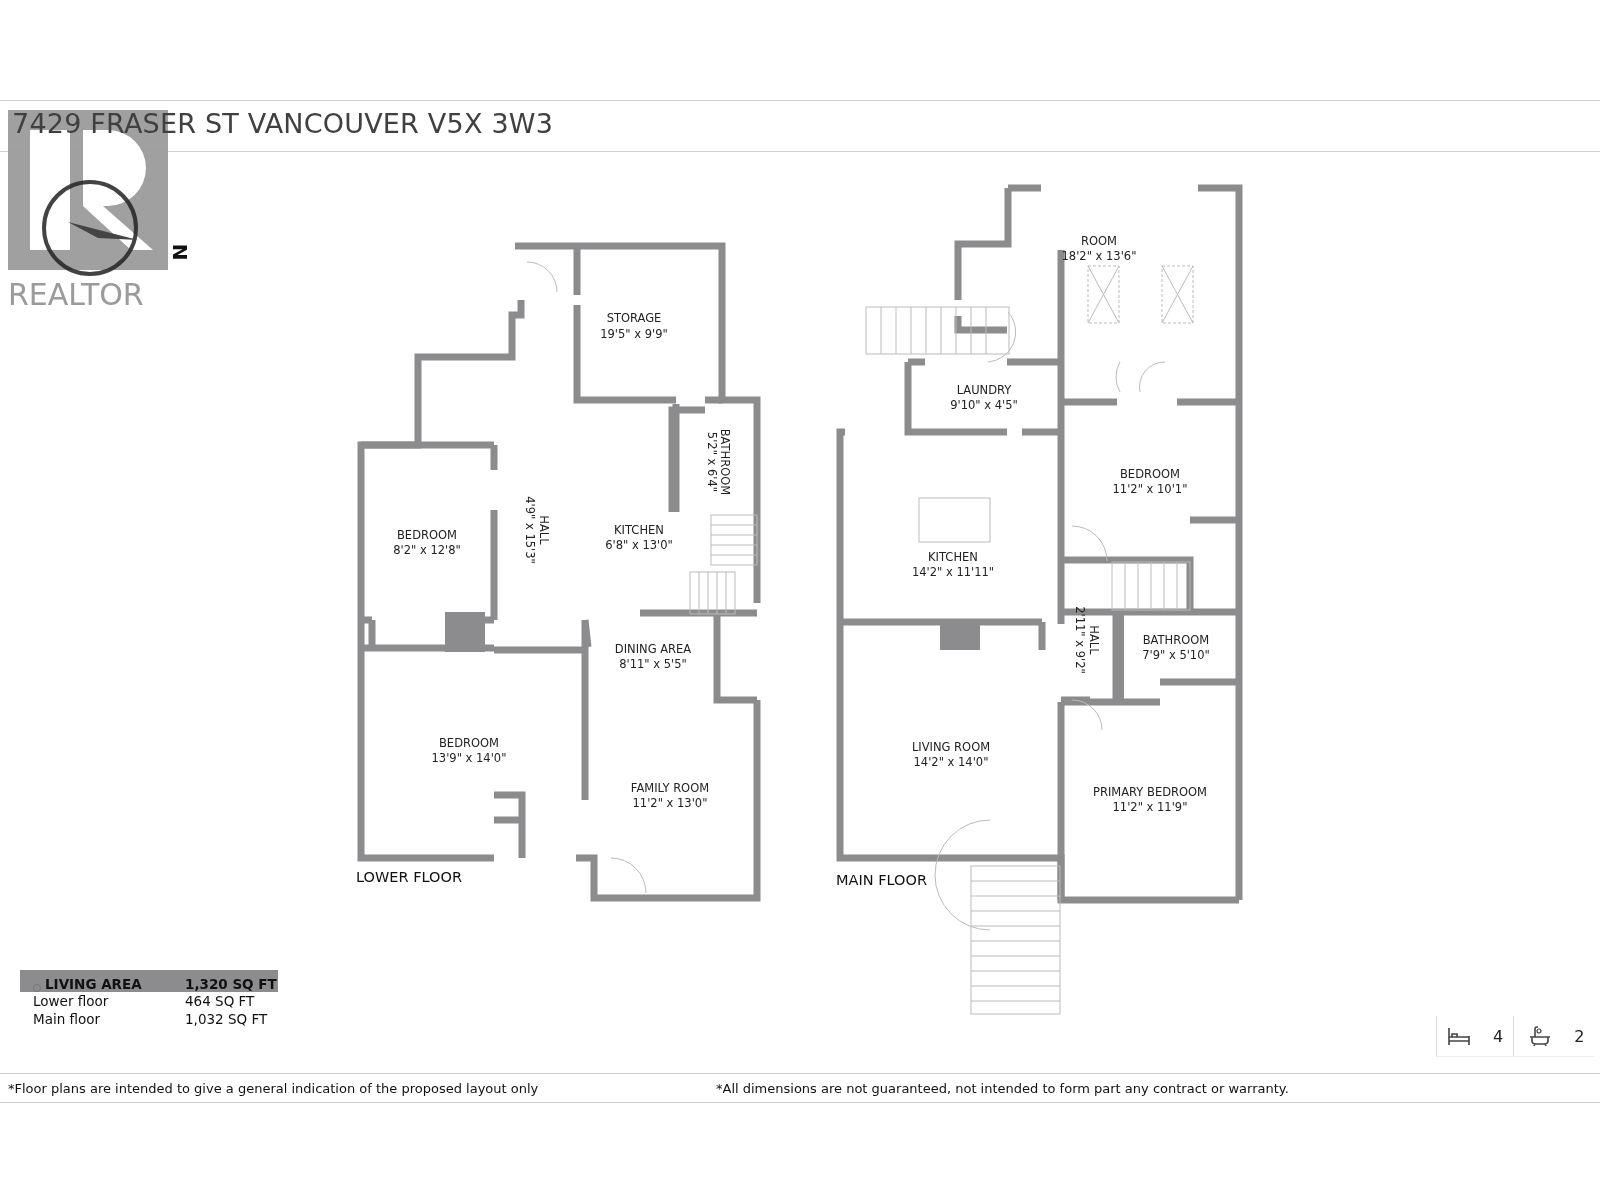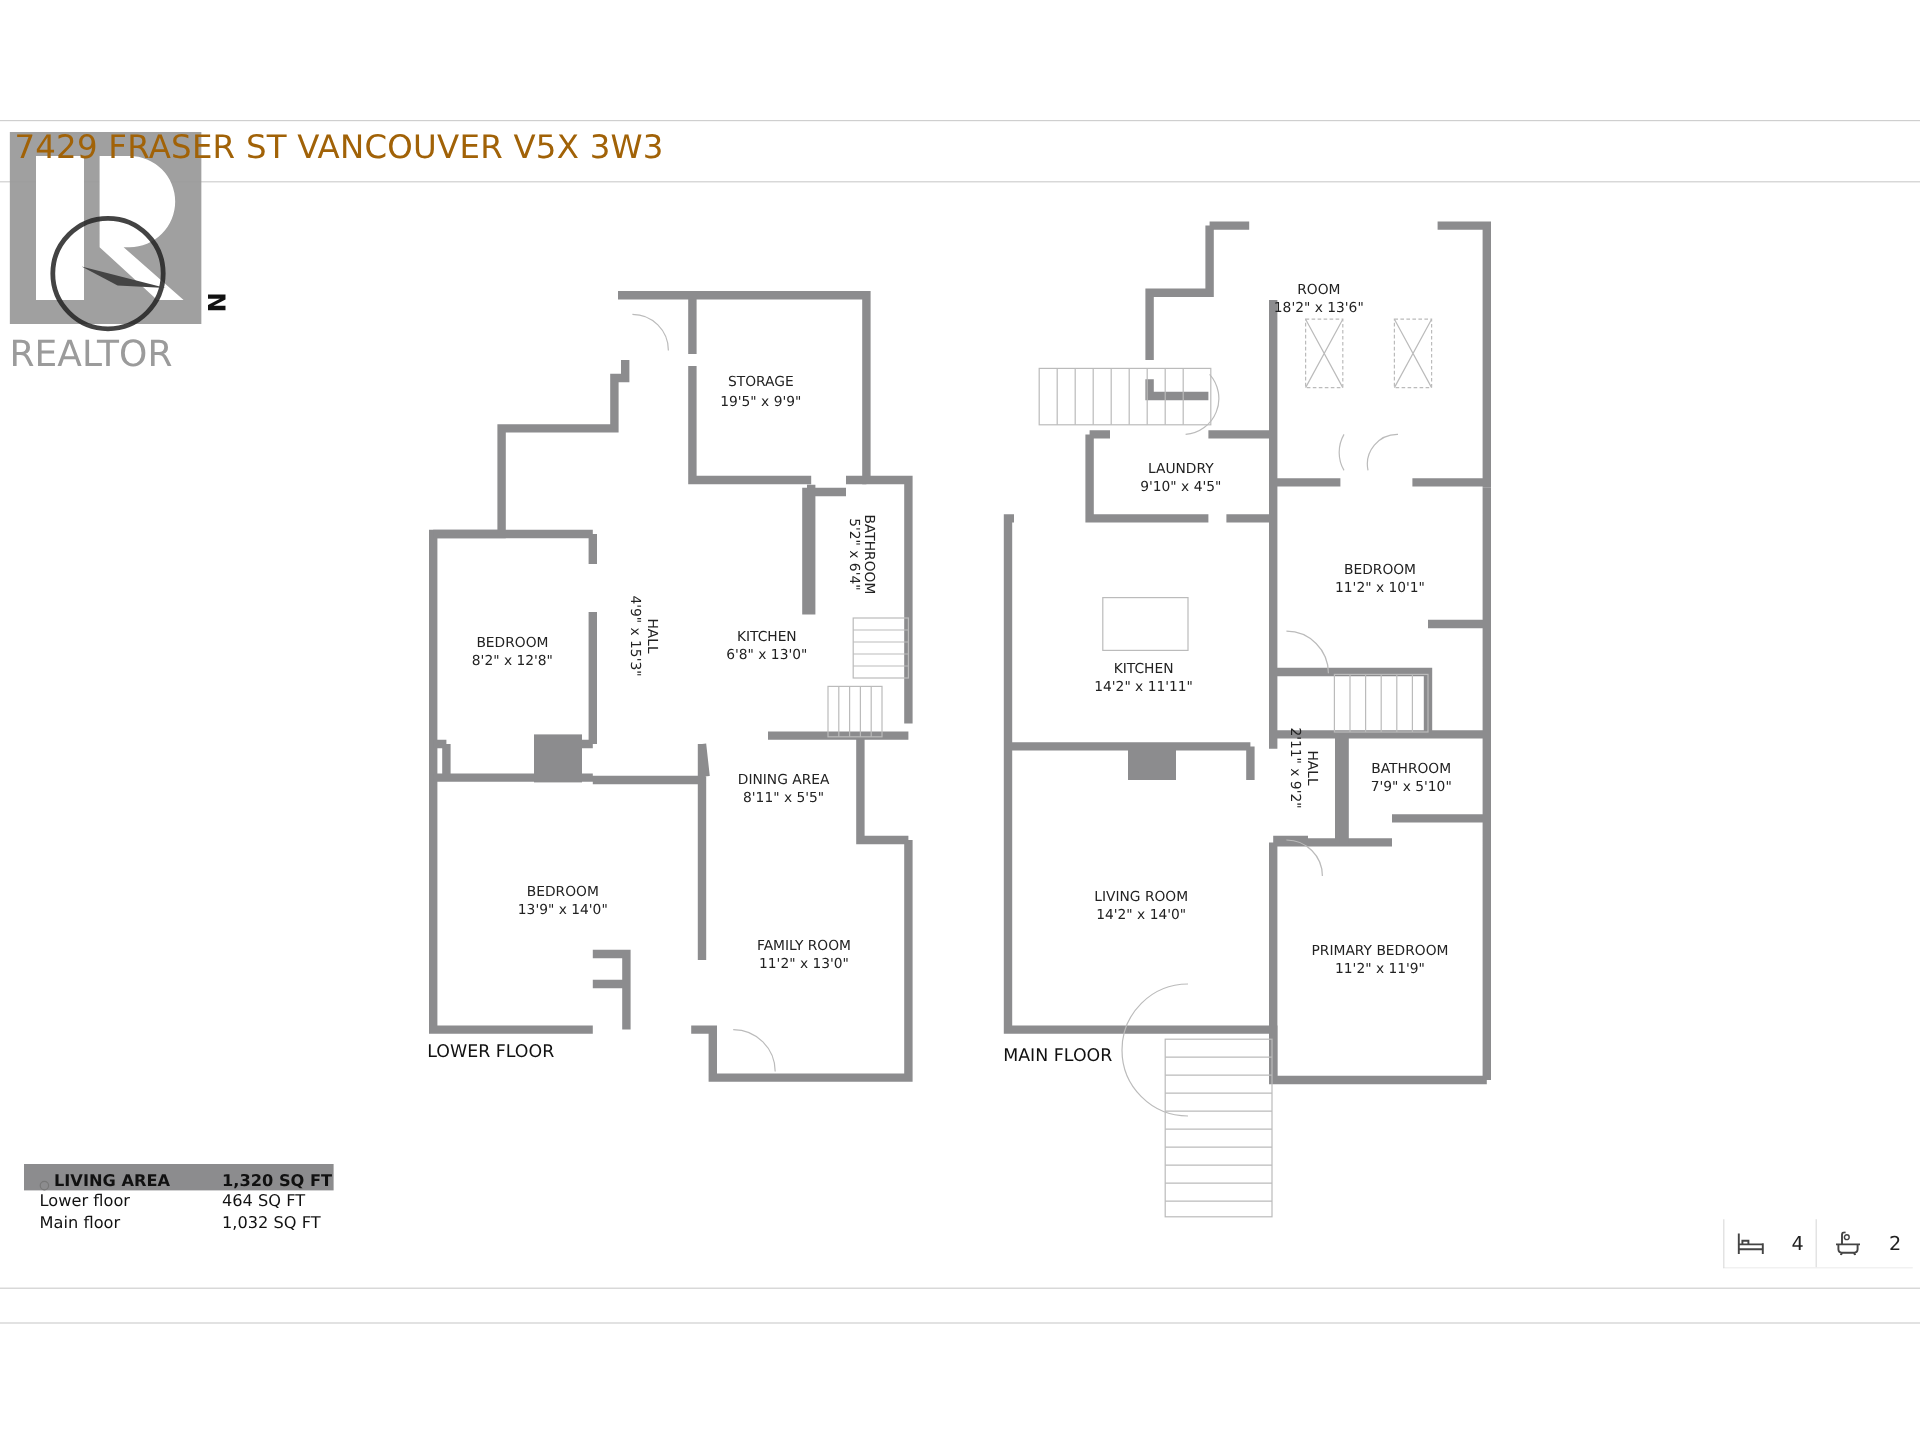--- a/index.html
+++ b/index.html
@@ -1,18 +1,18 @@
 <!DOCTYPE html>
 <html><head>
 <meta charset="utf-8">
 <style>
   html, body { margin:0; padding:0; background:#fff; }
   body { width:1600px; height:1200px; position:relative; overflow:hidden; font-family:"DejaVu Sans", sans-serif; color:#111; }
   .title-bar { position:absolute; left:0; top:100px; width:1600px; height:50px; border-top:1px solid #cfcfcf; border-bottom:1px solid #cfcfcf; }
-  .title-text { position:absolute; left:12px; top:108px; font-size:27px; letter-spacing:0.2px; color:#a16207; z-index:3; }
+  .title-text { position:absolute; left:12px; top:108px; font-size:27px; letter-spacing:0.2px; color:#404040; z-index:3; }
   .watermark { position:absolute; left:8px; top:110px; width:160px; height:200px; z-index:2; }
   .plan { position:absolute; left:0; top:0; z-index:1; }
   .room-label { font-family:"DejaVu Sans", sans-serif; font-size:11.5px; fill:#222; text-anchor:middle; }
   .floor-label { position:absolute; font-size:14.5px; color:#111; }
   .area-table { position:absolute; left:20px; top:970px; width:258px; font-size:13.5px; }
   .area-head { background:#8c8c8e; height:22px; display:flex; align-items:flex-end; font-weight:bold; color:#111; }
   .area-head .dot { width:6px; height:6px; border-radius:50%; border:1px solid #777; margin:0 4px 0 13px; }
   .area-head .k { width:140px; }
   .area-row { display:flex; height:18px; align-items:center; }
   .area-row .k { width:152px; padding-left:13px; }
@@ -142,13 +142,15 @@
   <div class="stat">
     <svg width="24" height="20" viewBox="0 0 24 20">
       <path d="M2 11 H22 M4 11 V15 Q4 18 8 18 H16 Q20 18 20 15 V11 M7 18 L6 20 M17 18 L18 20 M7 11 V3 Q7 1 9 1 H10" fill="none" stroke="#444" stroke-width="1.6"></path>
       <circle cx="11" cy="5" r="2" fill="none" stroke="#444" stroke-width="1.2"></circle>
     </svg>
     <span>2</span>
   </div>
 </div>
 
 <div class="footer">
+  <span style="left:8px;">*Floor plans are intended to give a general indication of the proposed layout only</span>
+  <span style="left:716px;">*All dimensions are not guaranteed, not intended to form part any contract or warranty.</span>
 </div>
 
 </body></html>

